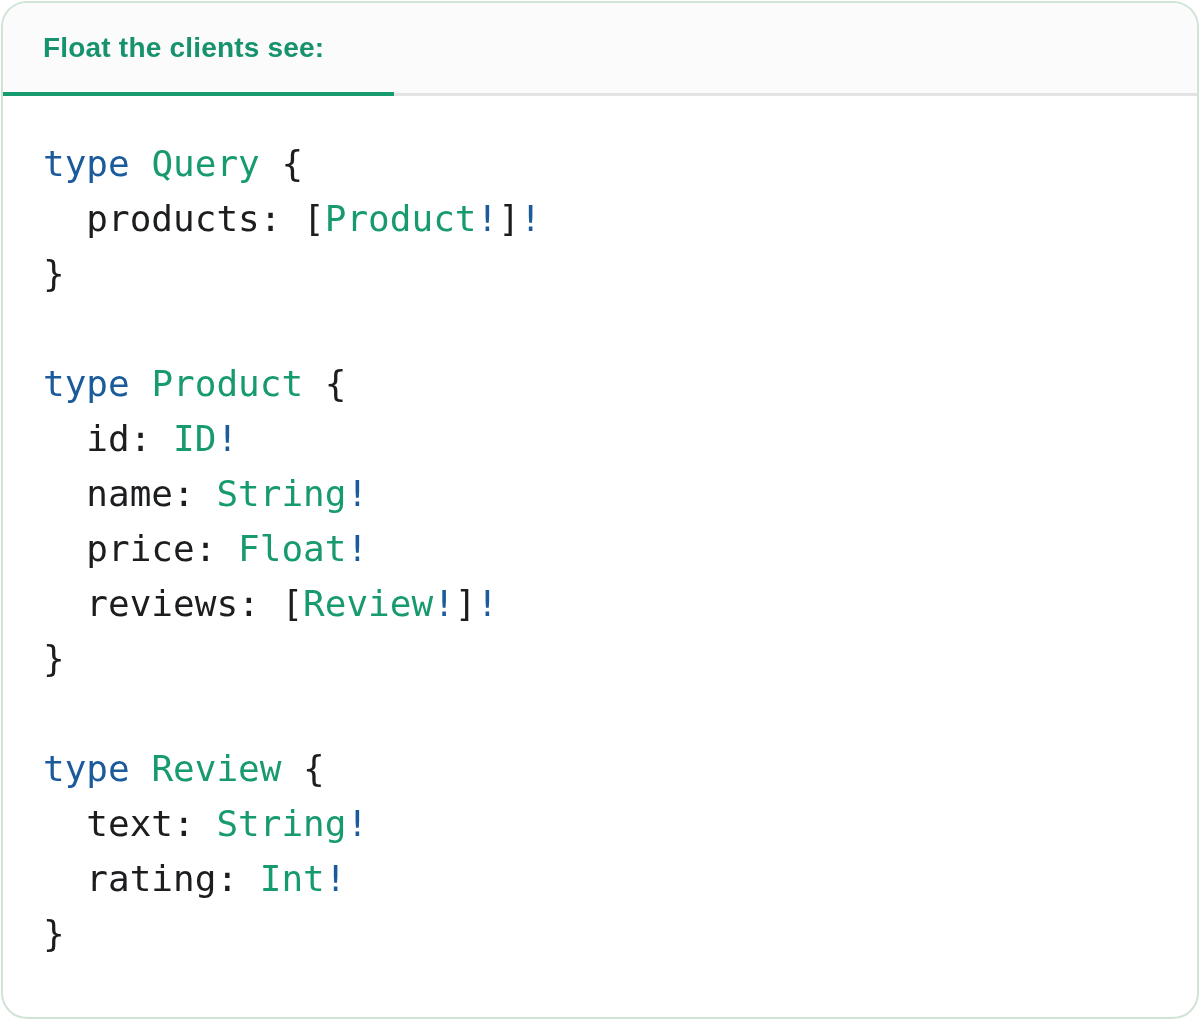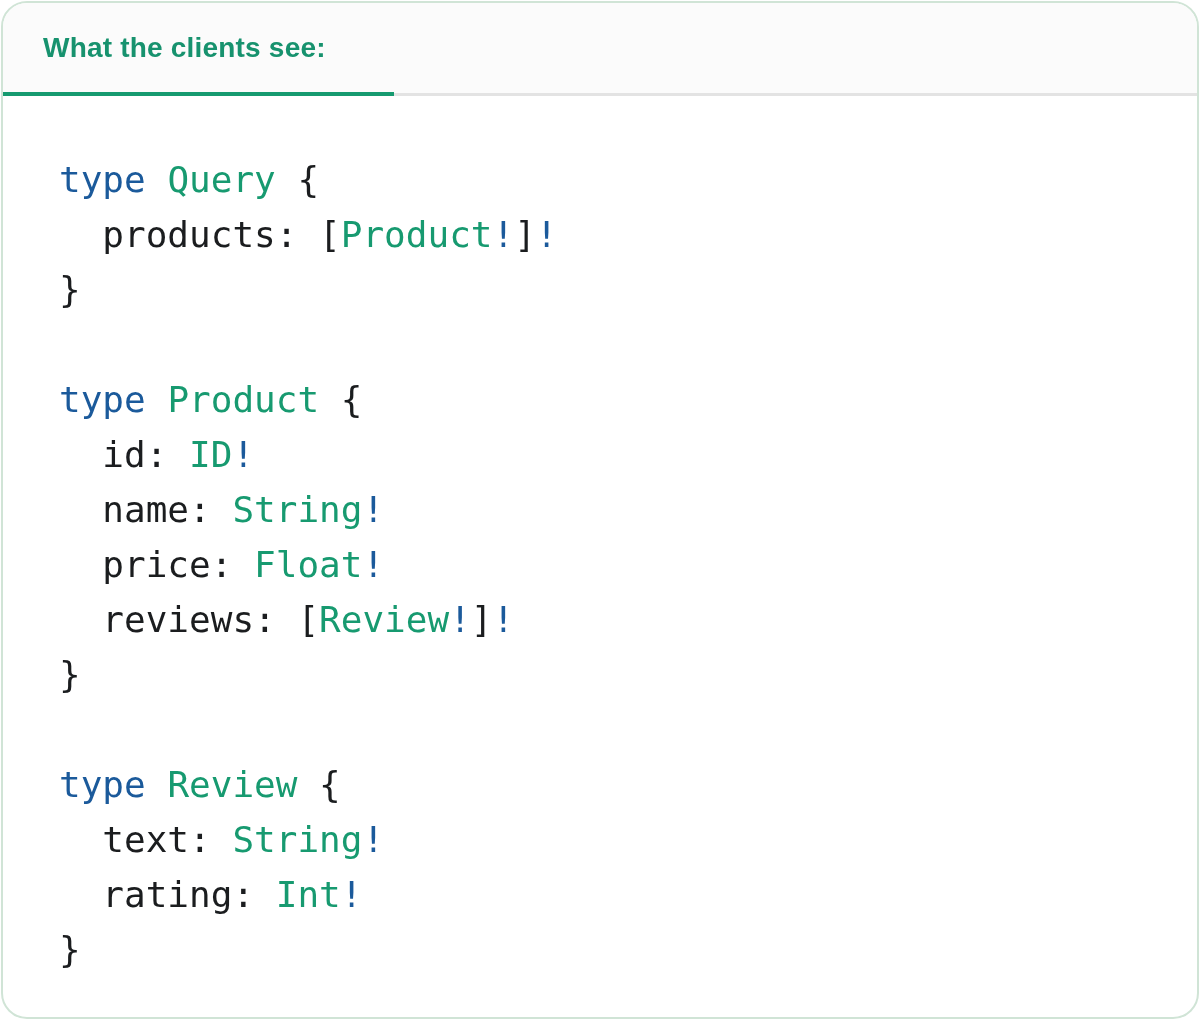--- a/index.html
+++ b/index.html
@@ -42,35 +42,35 @@
     cursor:pointer;
     background:transparent;
   }
   .tab-label{
     font-size:28px;
     font-weight:600;
     letter-spacing:0.2px;
     color:var(--title-green);
   }
   .code{
-    margin:16px;
+    margin:0;
     padding:40px 20px 0 40px;
     font-family:"DejaVu Sans Mono",monospace;
     font-size:36px;
     line-height:55px;
     color:var(--code-text);
   }
   .code-line{white-space:pre;min-height:55px;}
   .tok-plain{color:var(--code-text);}
   .tok-kw{color:var(--keyword-blue);}
   .tok-type{color:var(--type-green);}
 </style>
 </head>
 <body>
 
 <div class="card">
   <div class="tabbar">
     <div class="tab">
-      <span class="tab-label">What the clients see:</span>
+      <span class="tab-label">Float the clients see:</span>
     </div>
   </div>
   <pre class="code"><div class="code-line"><span class="tok-kw">type</span><span class="tok-plain"> </span><span class="tok-type">Query</span><span class="tok-plain"> {</span></div><div class="code-line"><span class="tok-plain">  products: [</span><span class="tok-type">Product</span><span class="tok-kw">!</span><span class="tok-plain">]</span><span class="tok-kw">!</span></div><div class="code-line"><span class="tok-plain">}</span></div><div class="code-line"></div><div class="code-line"><span class="tok-kw">type</span><span class="tok-plain"> </span><span class="tok-type">Product</span><span class="tok-plain"> {</span></div><div class="code-line"><span class="tok-plain">  id: </span><span class="tok-type">ID</span><span class="tok-kw">!</span></div><div class="code-line"><span class="tok-plain">  name: </span><span class="tok-type">String</span><span class="tok-kw">!</span></div><div class="code-line"><span class="tok-plain">  price: </span><span class="tok-type">Float</span><span class="tok-kw">!</span></div><div class="code-line"><span class="tok-plain">  reviews: [</span><span class="tok-type">Review</span><span class="tok-kw">!</span><span class="tok-plain">]</span><span class="tok-kw">!</span></div><div class="code-line"><span class="tok-plain">}</span></div><div class="code-line"></div><div class="code-line"><span class="tok-kw">type</span><span class="tok-plain"> </span><span class="tok-type">Review</span><span class="tok-plain"> {</span></div><div class="code-line"><span class="tok-plain">  text: </span><span class="tok-type">String</span><span class="tok-kw">!</span></div><div class="code-line"><span class="tok-plain">  rating: </span><span class="tok-type">Int</span><span class="tok-kw">!</span></div><div class="code-line"><span class="tok-plain">}</span></div></pre>
 </div>
 
 </body></html>

